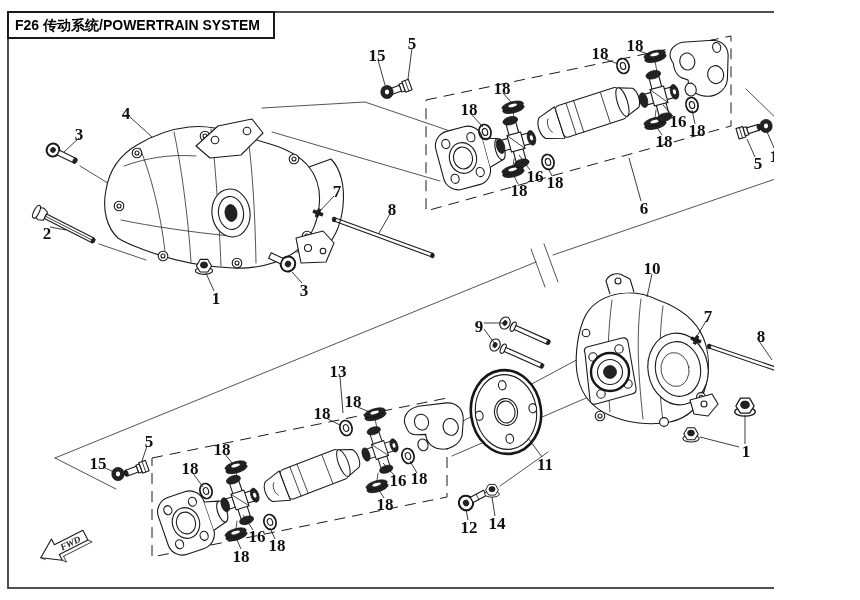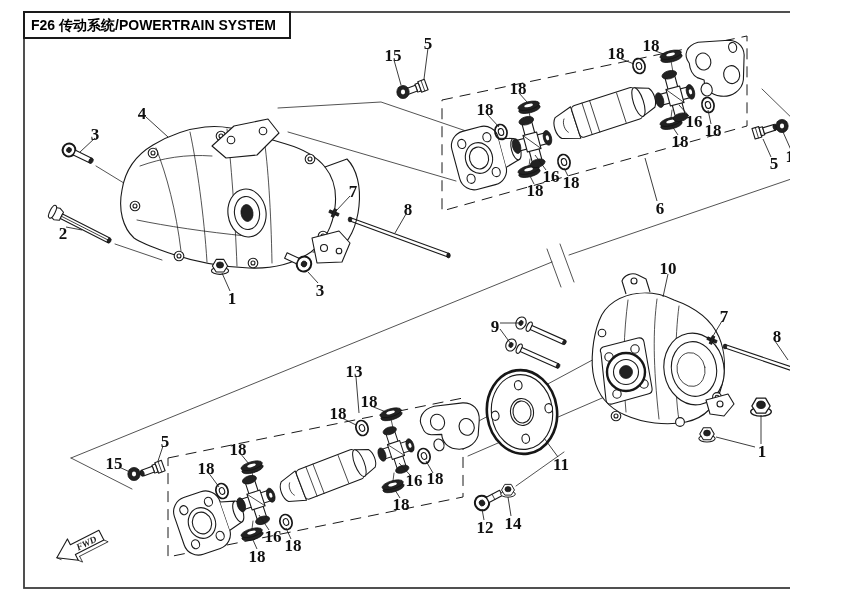--- a/index.html
+++ b/index.html
@@ -1,17 +1,17 @@
 <!DOCTYPE html>
 <html><head>
 <meta charset="utf-8">
 <style>
   html,body{margin:0;padding:0;background:#ffffff;}
   .page{position:relative;width:774px;height:600px;background:#fff;
-        font-family:"Liberation Sans",sans-serif;overflow:hidden;margin-left:16px;}
+        font-family:"Liberation Sans",sans-serif;overflow:hidden;}
   svg{display:block}
   .ln{stroke:#1a1a1a;fill:none;stroke-width:1.1;stroke-linecap:round;stroke-linejoin:round;}
   .fw{fill:#ffffff;stroke:#1a1a1a;stroke-width:1.1;stroke-linejoin:round;}
   .fd{fill:#222222;stroke:#111111;stroke-width:.7;}
   .thin{stroke-width:.75;}
   .lead{stroke:#1a1a1a;stroke-width:.85;fill:none;}
   .dash{stroke:#1a1a1a;stroke-width:1;fill:none;stroke-dasharray:11 7;}
   .co{font-family:"Liberation Serif",serif;font-weight:700;font-size:17px;fill:#101010;}
   .title-t{font-family:"Liberation Sans",sans-serif;font-weight:700;font-size:14px;fill:#000;}
   .fwd-t{font-family:"Liberation Serif",serif;font-style:italic;font-weight:700;font-size:9.5px;fill:#1a1a1a;}

